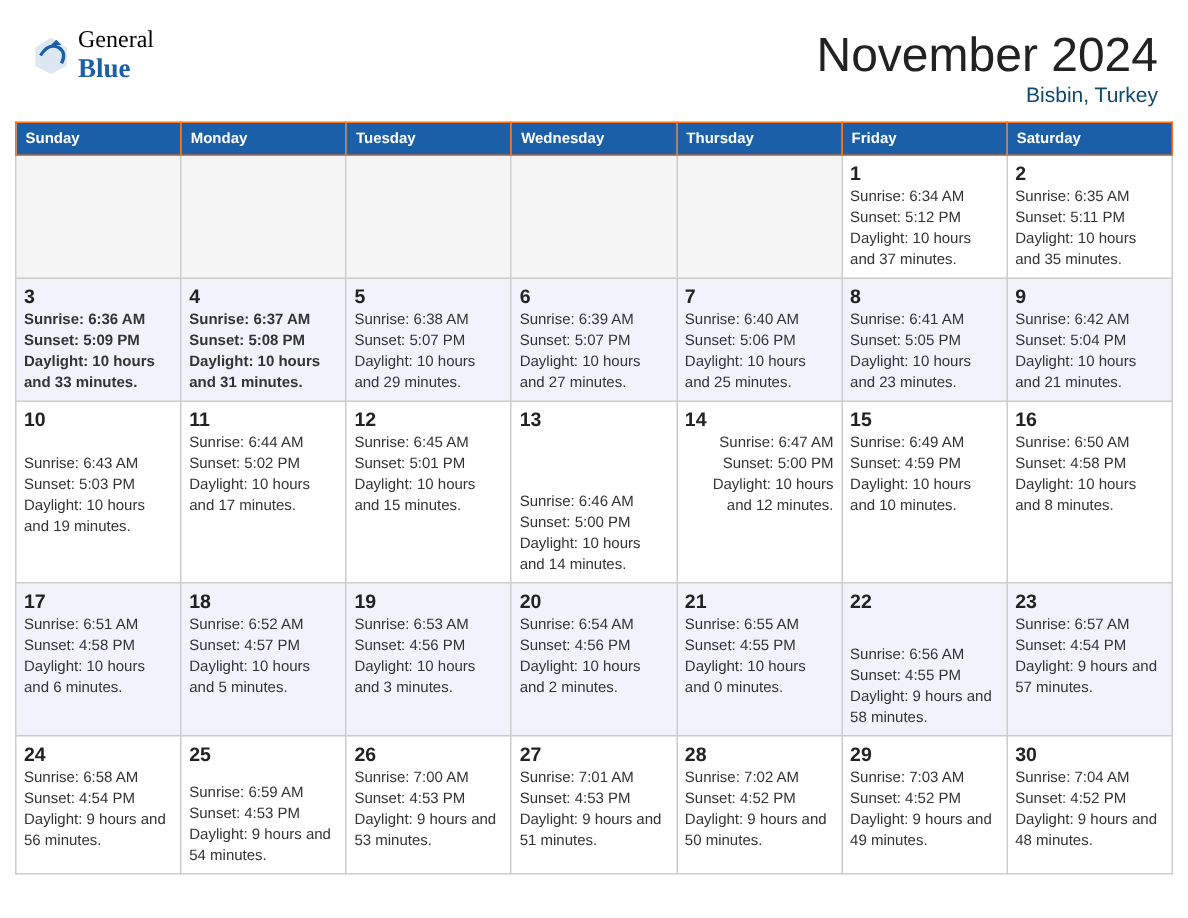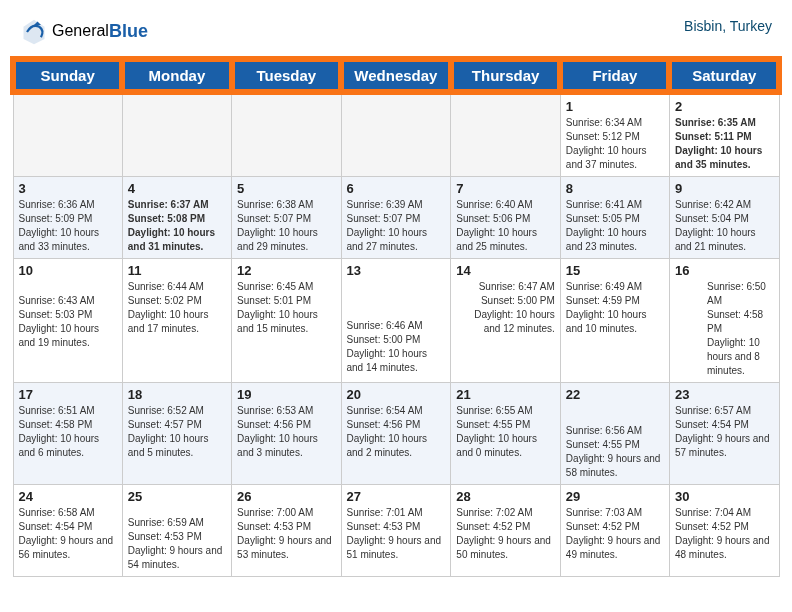--- a/index.html
+++ b/index.html
@@ -16,22 +16,23 @@
       align-items: flex-start;
       padding: 8px 10px 4px 10px;
     }
     .logo {
       display: flex;
       align-items: center;
       gap: 4px;
     }
     .logo-text {
       display: flex;
-      flex-direction: row;
+      flex-direction: column;
       line-height: 1.1;
+      font-family: Liberation Serif, serif;
     }
     .logo-icon {
       width: 28px;
       height: 28px;
     }
     .title-area {
       text-align: right;
     }
     .month-title {
       font-size: 32px;
@@ -43,25 +44,25 @@
       color: #0c4a6e;
     }
     .calendar {
       width: 100%;
       border-collapse: collapse;
       margin-top: 6px;
     }
     .calendar th {
       background: #1a5fa8;
       color: #fff;
-      font-size: 15px;
+      font-size: 10px;
       font-weight: bold;
       padding: 5px 6px;
-      text-align: center;
-      border: 6px solid #f97316;
+      text-align: left;
+      border: 1px solid #f97316;
     }
     .calendar td {
       border: 1px solid #ccc;
       vertical-align: top;
       padding: 4px 5px;
       width: 110px;
       min-height: 80px;
       font-size: 10px;
       color: #333;
       background: #fff;
@@ -97,20 +98,21 @@
       <polygon points="16,2 28,10 28,24 16,30 4,24 4,10" fill="#1a5fa8" opacity="0.15"></polygon>
       <path d="M8 16 Q14 6 22 10 Q28 14 24 22" fill="none" stroke="#1a5fa8" stroke-width="2.5"></path>
       <path d="M16 8 L20 4 L24 8" fill="#1a5fa8"></path>
     </svg>
     <div class="logo-text">
       <span>General</span>
       <span style="color:#1a5fa8;font-weight:bold;font-size:18px;">Blue</span>
     </div>
   </div>
   <div class="title-area">
+    <div class="month-title">November 2024</div>
     <div class="location">Bisbin, Turkey</div>
   </div>
 </div>
 
 <table class="calendar">
   <thead>
     <tr>
     <th>Sunday</th>
         <th>Monday</th>
         <th>Tuesday</th>
@@ -128,29 +130,29 @@
         <td class="empty"></td>
         <td class="empty"></td>
         <td>
           <span class="day-num">1</span>
           <div class="day-info" style="white-space: pre-line;">Sunrise: 6:34 AM
 Sunset: 5:12 PM
 Daylight: 10 hours and 37 minutes.</div>
         </td>
         <td>
           <span class="day-num">2</span>
-          <div class="day-info" style="white-space: pre-line; font-weight: bold;">Sunrise: 6:35 AM
+          <div class="day-info" style="white-space: pre-line;">Sunrise: 6:35 AM
 Sunset: 5:11 PM
 Daylight: 10 hours and 35 minutes.</div>
         </td>
       </tr>
       <tr class="row-bg-light">
         <td>
           <span class="day-num">3</span>
-          <div class="day-info" style="white-space: pre-line;">Sunrise: 6:36 AM
+          <div class="day-info" style="white-space: pre-line; font-weight: bold;">Sunrise: 6:36 AM
 Sunset: 5:09 PM
 Daylight: 10 hours and 33 minutes.</div>
         </td>
         <td>
           <span class="day-num">4</span>
           <div class="day-info" style="white-space: pre-line; font-weight: bold;">Sunrise: 6:37 AM
 Sunset: 5:08 PM
 Daylight: 10 hours and 31 minutes.</div>
         </td>
         <td>
@@ -216,21 +218,21 @@
 Daylight: 10 hours and 12 minutes.</div>
         </td>
         <td>
           <span class="day-num">15</span>
           <div class="day-info" style="white-space: pre-line;">Sunrise: 6:49 AM
 Sunset: 4:59 PM
 Daylight: 10 hours and 10 minutes.</div>
         </td>
         <td>
           <span class="day-num">16</span>
-          <div class="day-info" style="white-space: pre-line; margin-left: 32px;">Sunrise: 6:50 AM
+          <div class="day-info" style="white-space: pre-line;">Sunrise: 6:50 AM
 Sunset: 4:58 PM
 Daylight: 10 hours and 8 minutes.</div>
         </td>
       </tr>
       <tr class="row-bg-light">
         <td>
           <span class="day-num">17</span>
           <div class="day-info" style="white-space: pre-line;">Sunrise: 6:51 AM
 Sunset: 4:58 PM
 Daylight: 10 hours and 6 minutes.</div>

